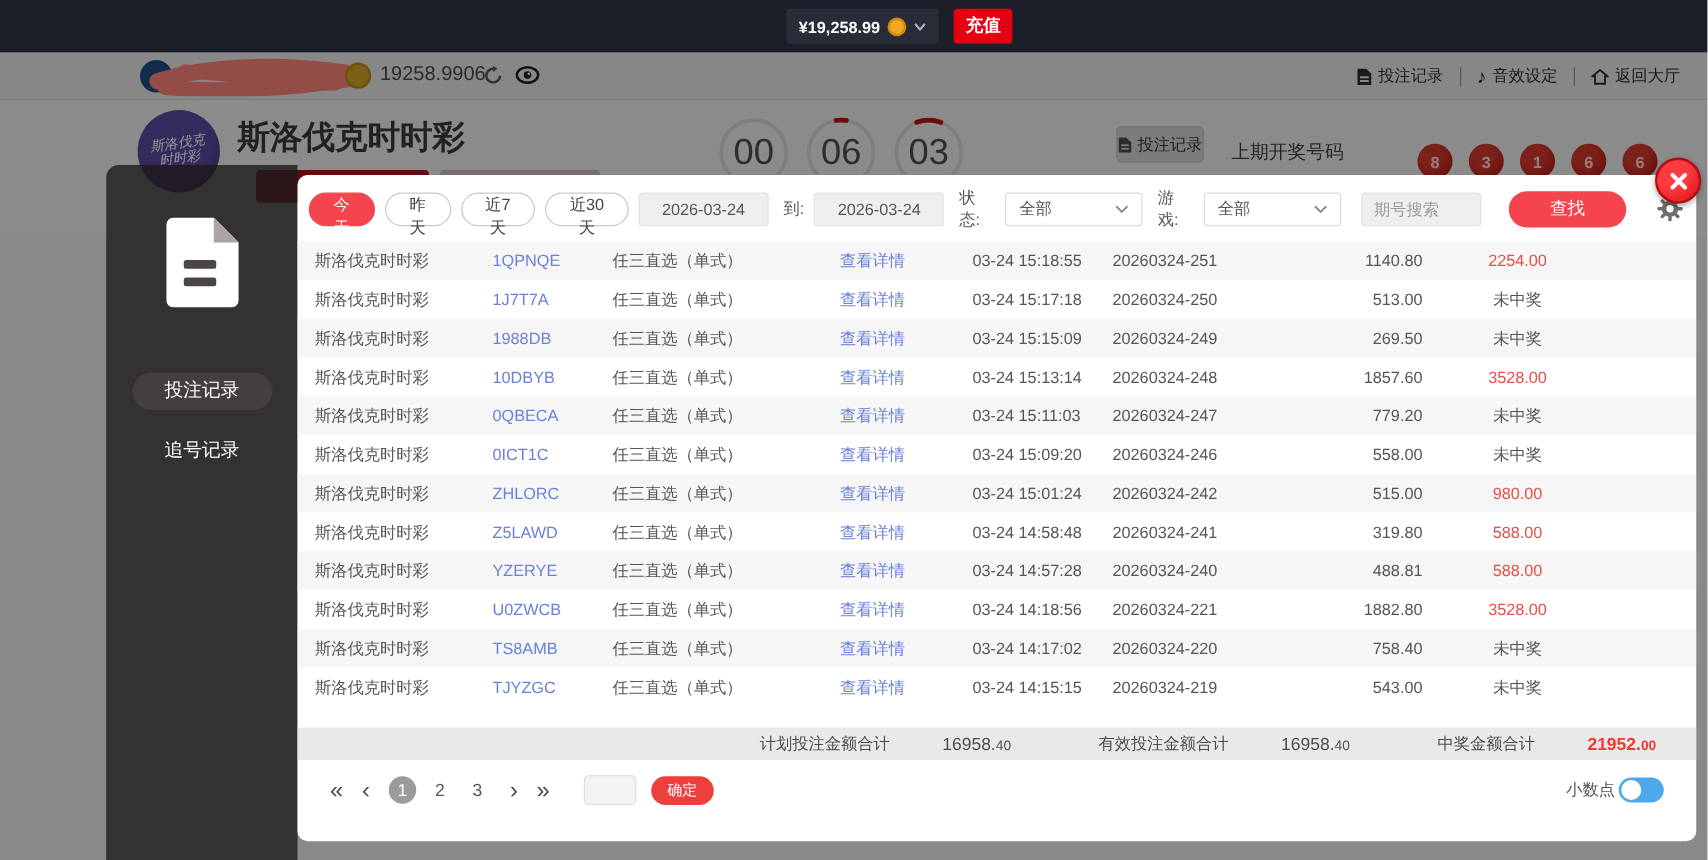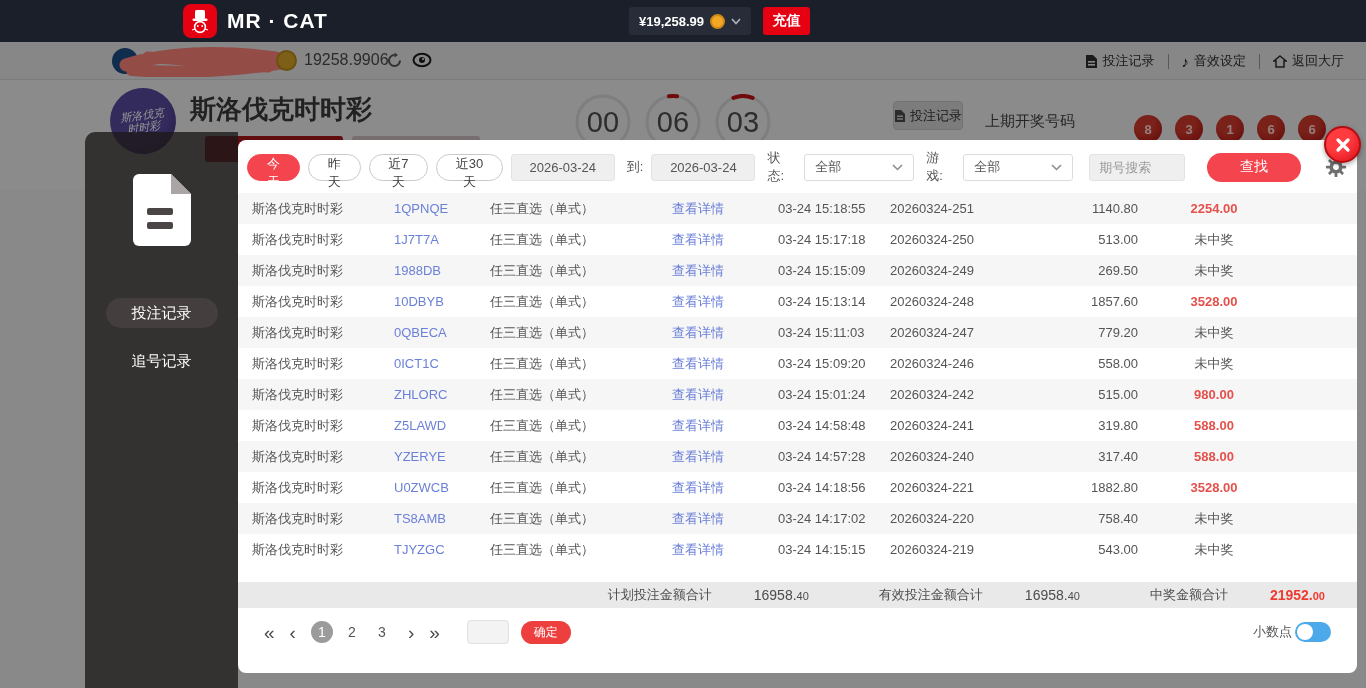--- a/index.html
+++ b/index.html
@@ -94,21 +94,21 @@
   .gear { margin-left:16px; cursor:pointer; display:flex; }
 
   .thead, .trow { display:flex; align-items:center; padding:0 14px; font-size:13px; }
   .thead { height:30px; color:#999; }
   .trow { height:31px; color:#555; }
   .trow:nth-child(odd) { background:#f6f6f6; }
   .c-game{width:142px;} .c-order{width:96px;} .c-play{width:182px;} .c-content{width:106px;}
   .c-time{width:112px;} .c-period{width:130px;} .c-amount{width:118px;text-align:right;}
   .c-status{width:152px;text-align:center;} .c-op{width:46px;text-align:right;}
   .link { color:#6b80d8; cursor:pointer; }
-  .won { color:#e5504b; font-weight:bold; }
+  .won { color:#e5504b; font-weight:normal; }
 
   .totals { height:26px; margin-top:17px; background:#e9e9e9; display:flex; align-items:center;
     justify-content:flex-end; padding-right:32px; font-size:13px; color:#4d4d4d; }
   .t-label { margin-left:70px; }
   .t-value { margin-left:42px; font-size:14px; }
   .t-value .dec { font-size:11px; }
   .t-red { color:#f03a30; font-weight:bold; }
 
   .pager { display:flex; align-items:center; padding:0 26px; margin-top:7px; height:34px; }
   .pg-ico { color:#4a4a4a; font-size:19px; cursor:pointer; margin-right:15px; line-height:1; }
@@ -128,33 +128,20 @@
     background:radial-gradient(circle at 35% 30%, #ff3b40 0 40%, #d90f16); border:2px solid #b20d12;
     z-index:55; cursor:pointer; display:flex; align-items:center; justify-content:center;
     box-shadow:0 2px 5px rgba(0,0,0,0.35); }
 </style>
 </head>
 <body>
 
 <div class="stage">
 
   <header class="topbar">
-    <div class="brand">
-      <div class="logo">
-        <svg width="24" height="26" viewBox="0 0 24 26">
-          <rect x="7" y="2" width="10" height="9" rx="1.5" fill="#fff"></rect>
-          <rect x="4.5" y="10.5" width="15" height="2.6" rx="1.3" fill="#fff"></rect>
-          <circle cx="12" cy="19" r="5.4" fill="none" stroke="#fff" stroke-width="1.6"></circle>
-          <circle cx="9.8" cy="18" r="0.9" fill="#fff"></circle>
-            <circle cx="14.2" cy="18" r="0.9" fill="#fff"></circle>
-          <path d="M7 21 L4 22 M17 21 L20 22" stroke="#fff" stroke-width="1"></path>
-        </svg>
-      </div>
-      <div class="brand-text">MR · CAT</div>
-    </div>
     <div class="tb-center">
       <div class="balance-pill">
         <span>¥19,258.99</span>
         <span class="coin"></span>
         <span class="chev">
           <svg width="10" height="7" viewBox="0 0 10 7">
               <path d="M1 1 L5 5.5 L9 1" stroke="#aeb4bf" stroke-width="1.6" fill="none"></path>
             </svg>
         </span>
       </div>
@@ -403,21 +390,21 @@
           <span class="c-status won">588.00</span>
           <span class="c-op"></span>
         </div>
         <div class="trow">
           <span class="c-game">斯洛伐克时时彩</span>
           <span class="c-order link">YZERYE</span>
           <span class="c-play">任三直选（单式）</span>
           <span class="c-content link">查看详情</span>
           <span class="c-time">03-24 14:57:28</span>
           <span class="c-period">20260324-240</span>
-          <span class="c-amount">317.40</span>
+          <span class="c-amount">488.81</span>
           <span class="c-status won">588.00</span>
           <span class="c-op"></span>
         </div>
         <div class="trow">
           <span class="c-game">斯洛伐克时时彩</span>
           <span class="c-order link">U0ZWCB</span>
           <span class="c-play">任三直选（单式）</span>
           <span class="c-content link">查看详情</span>
           <span class="c-time">03-24 14:18:56</span>
           <span class="c-period">20260324-221</span>

